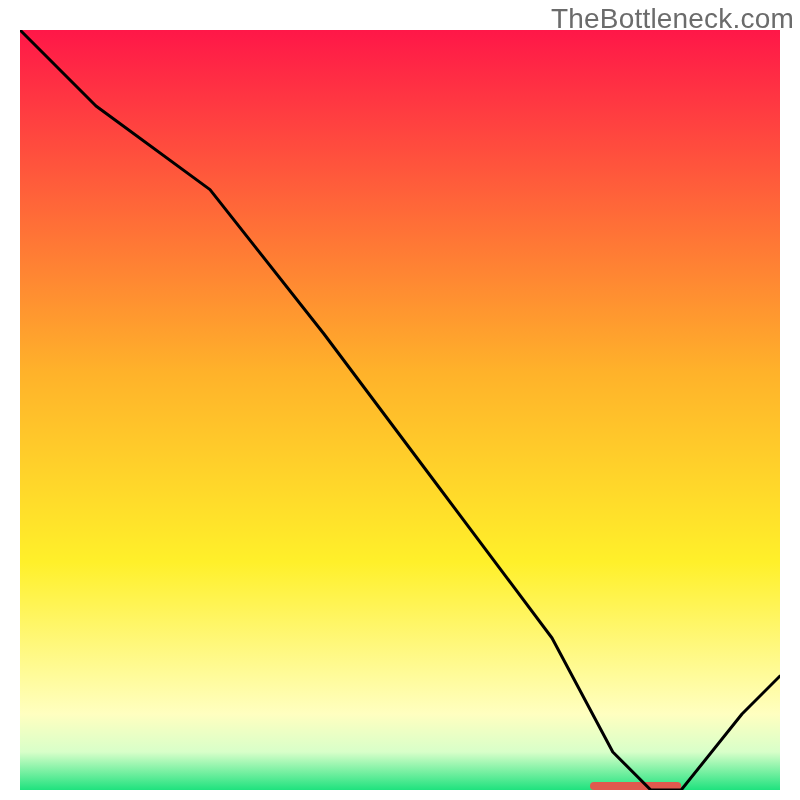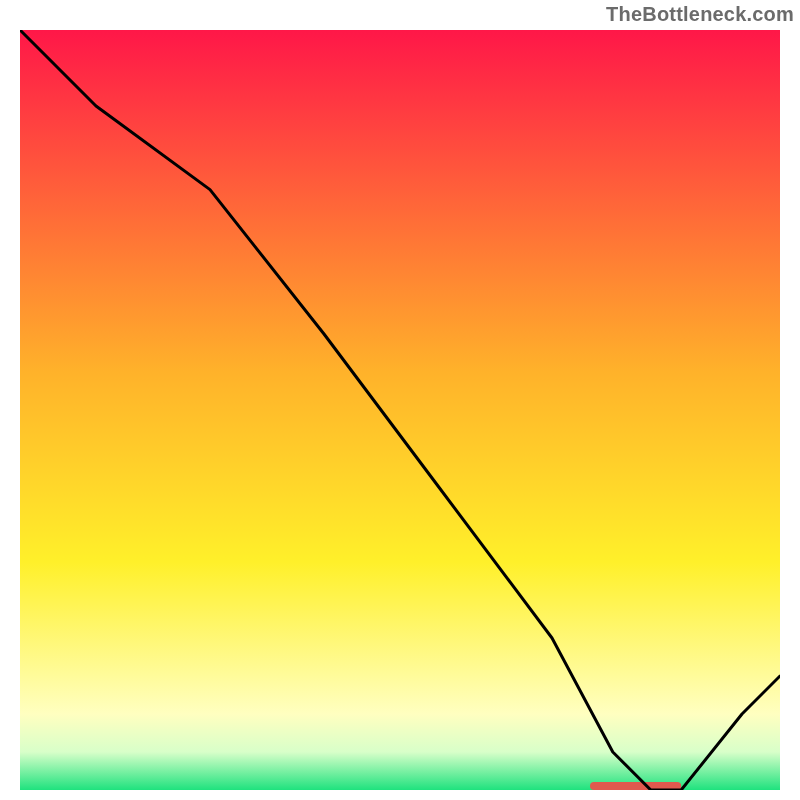--- a/index.html
+++ b/index.html
@@ -13,22 +13,22 @@
   }
   .stage {
     position: relative;
     width: 800px;
     height: 800px;
   }
   .watermark {
     position: absolute;
     top: 3px;
     right: 6px;
-    font-size: 20px;
-    font-weight: 700;
+    font-size: 28px;
+    font-weight: 400;
     color: #6b6b6b;
     letter-spacing: 0.2px;
     user-select: none;
   }
   .plot-wrap {
     position: absolute;
     left: 20px;
     top: 30px;
     width: 760px;
     height: 760px;

